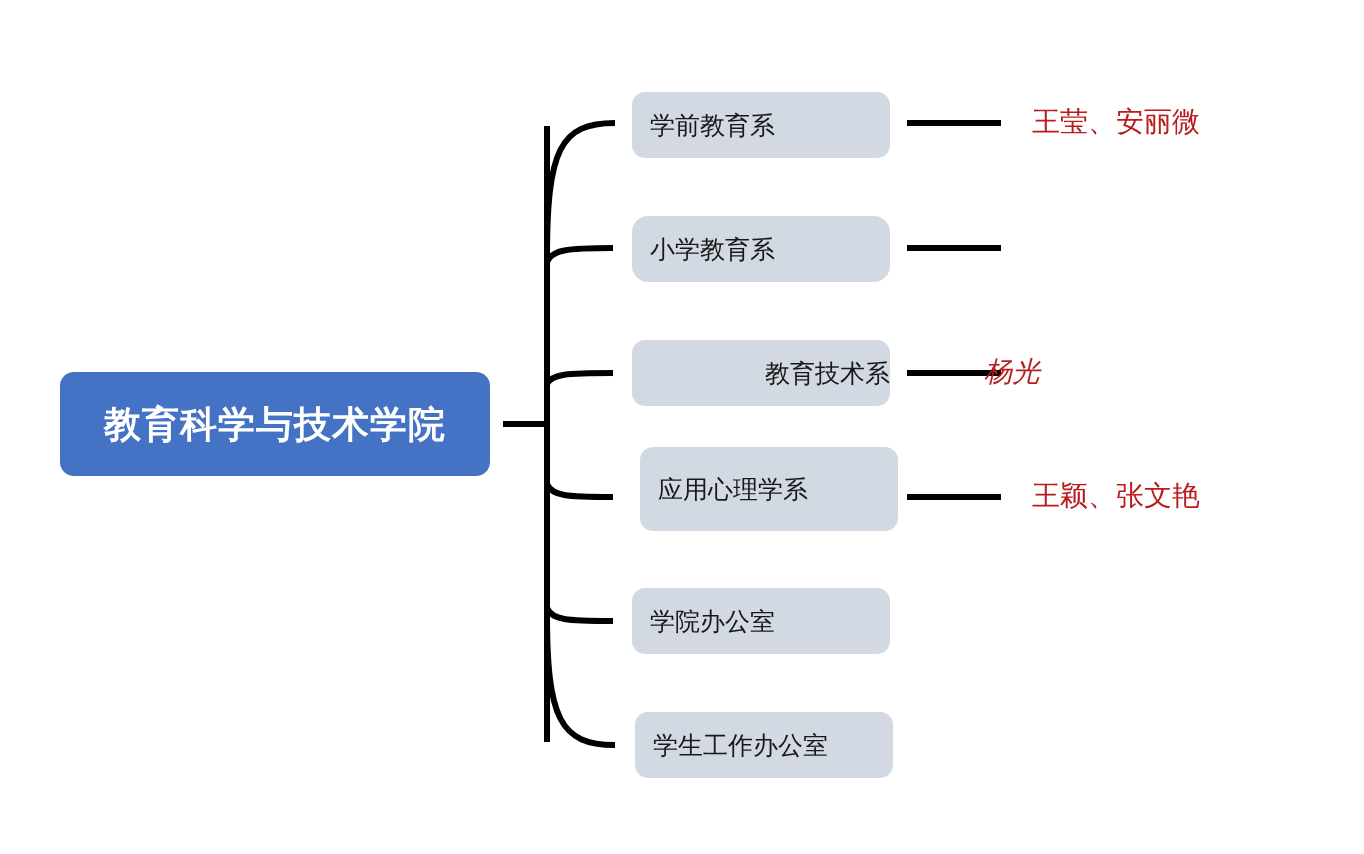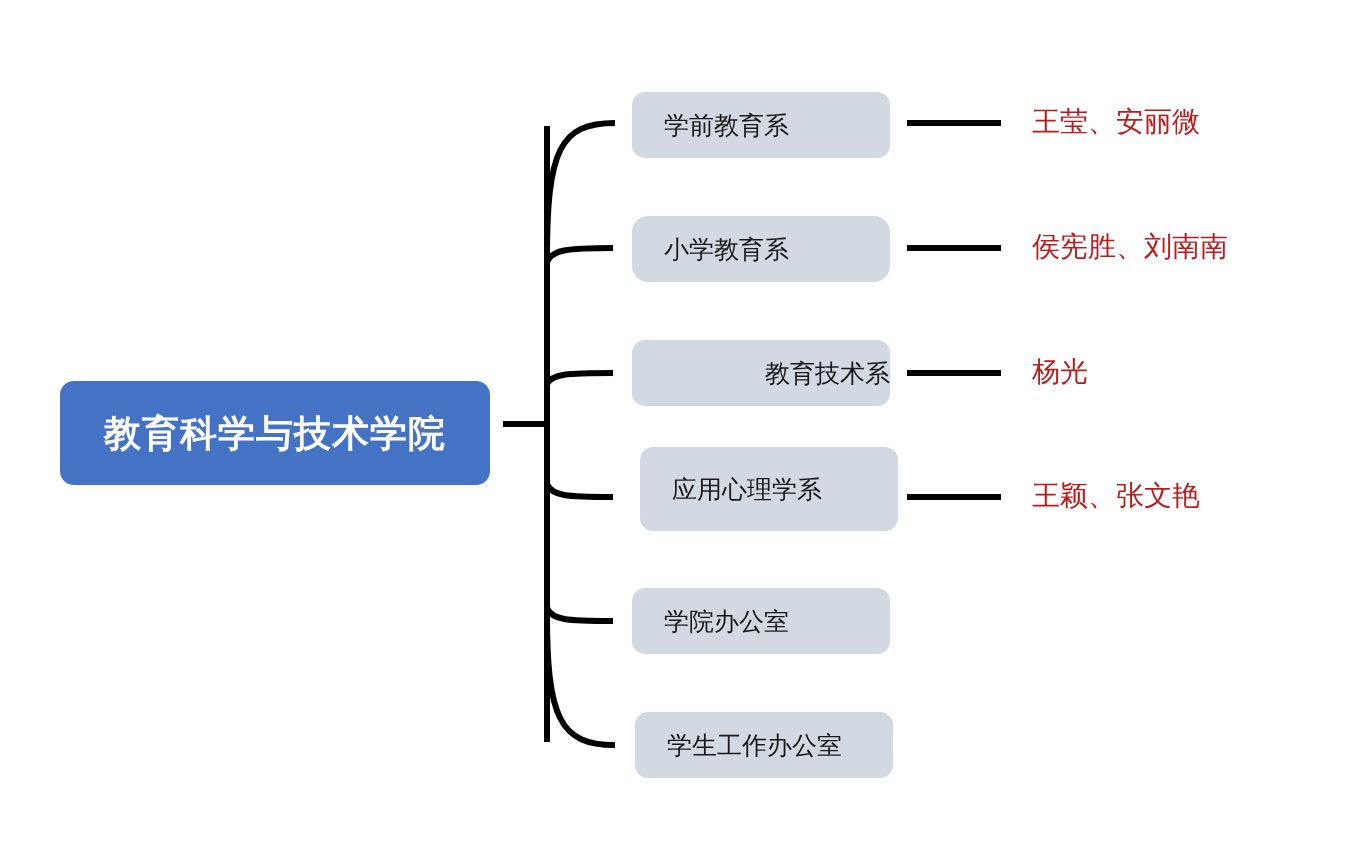--- a/index.html
+++ b/index.html
@@ -30,38 +30,37 @@
     left: 60px;
     top: 372px;
     width: 430px;
     height: 104px;
     background: #4472c4;
     border-radius: 14px;
     display: flex;
     align-items: center;
     justify-content: center;
     box-sizing: border-box;
-    margin-top: 9px;
   }
   .root-label {
     color: #ffffff;
     font-size: 37px;
     font-weight: bold;
     letter-spacing: 1px;
     line-height: 1;
     white-space: nowrap;
   }
   .child-node {
     position: absolute;
     background: #d3d9e3;
     border-radius: 13px;
     display: flex;
     align-items: center;
     box-sizing: border-box;
-    padding-left: 32px;
+    padding-left: 18px;
   }
   .child-label {
     color: #181818;
     font-size: 25px;
     line-height: 1;
     white-space: nowrap;
   }
   .leaf-name {
     position: absolute;
     color: #b91c1c;
@@ -106,26 +105,25 @@
   </div>
 
   <div class="child-node" style="left:632px; top:92px; width:258px; height:66px;">
     <span class="child-label">学前教育系</span>
   </div>
   <div class="leaf-name" style="left:1032px; top:108px;">王莹、安丽微</div>
 
   <div class="child-node" style="left:632px; top:216px; width:258px; height:66px;border-radius:16px;">
     <span class="child-label">小学教育系</span>
   </div>
-  <div class="leaf-name" style="left:1032px; top:233px;">侯宪胜、刘南南</div>
 
   <div class="child-node" style="left:632px; top:340px; width:258px; height:66px;justify-content:flex-end;">
     <span class="child-label">教育技术系</span>
   </div>
-  <div class="leaf-name" style="left:1032px; top:358px;">杨光</div>
+  <div class="leaf-name" style="left:984px; top:358px;font-style:italic;">杨光</div>
 
   <div class="child-node" style="left:632px; top:447px; width:258px; height:84px;margin-left:8px;">
     <span class="child-label">应用心理学系</span>
   </div>
   <div class="leaf-name" style="left:1032px; top:482px;">王颖、张文艳</div>
 
   <div class="child-node" style="left:635px; top:712px; width:258px; height:66px;">
     <span class="child-label">学生工作办公室</span>
   </div>
 

